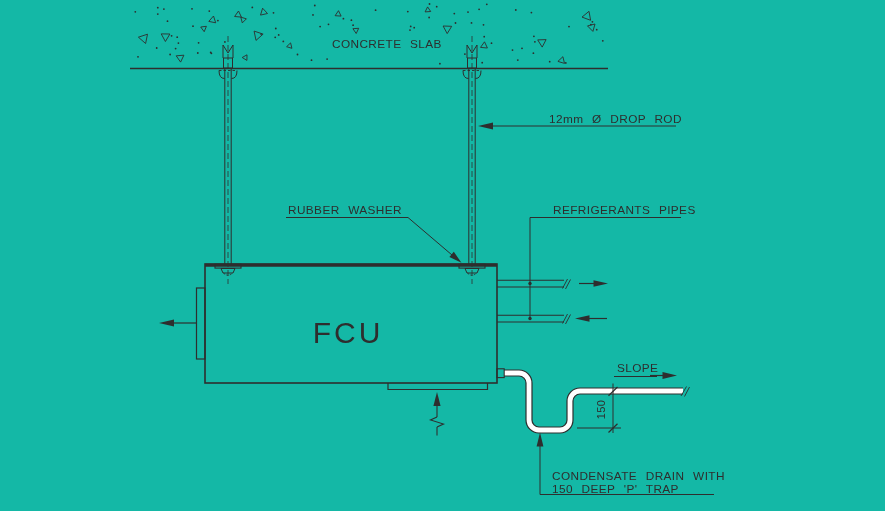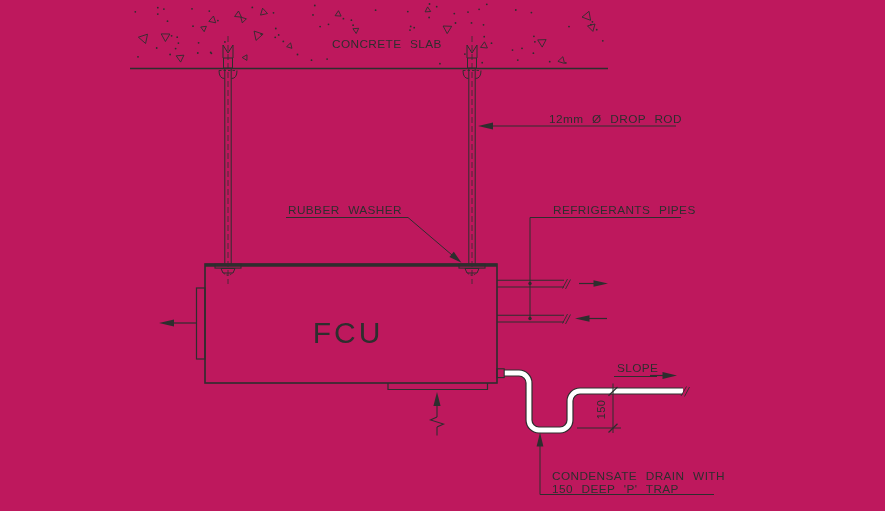--- a/index.html
+++ b/index.html
@@ -1,16 +1,16 @@
 <!DOCTYPE html>
 <html style="--line: #2e2e2e;"><head>
 <meta charset="utf-8">
 <style>
   html,body{margin:0;padding:0;background:#fff}
-  .canvas{width:885px;height:511px;background:#be185d;overflow:hidden;font-family:"Liberation Sans",sans-serif}
+  .canvas{width:885px;height:511px;background:#14b8a6;overflow:hidden;font-family:"Liberation Sans",sans-serif}
   svg{display:block}
   .ln{stroke:var(--line,#2e2e2e);fill:none}
   .ah{fill:var(--line,#2e2e2e);stroke:none}
   .wh{stroke:#ffffff;fill:none}
   text{fill:var(--line,#2e2e2e);font-size:11.8px;letter-spacing:.4px;word-spacing:5px;font-family:"Liberation Sans",sans-serif}
   text.big{font-size:30px;letter-spacing:3px;word-spacing:0}
   text.dim{font-size:11px}
 </style>
 </head>
 <body style="background: rgb(255, 255, 255);">

